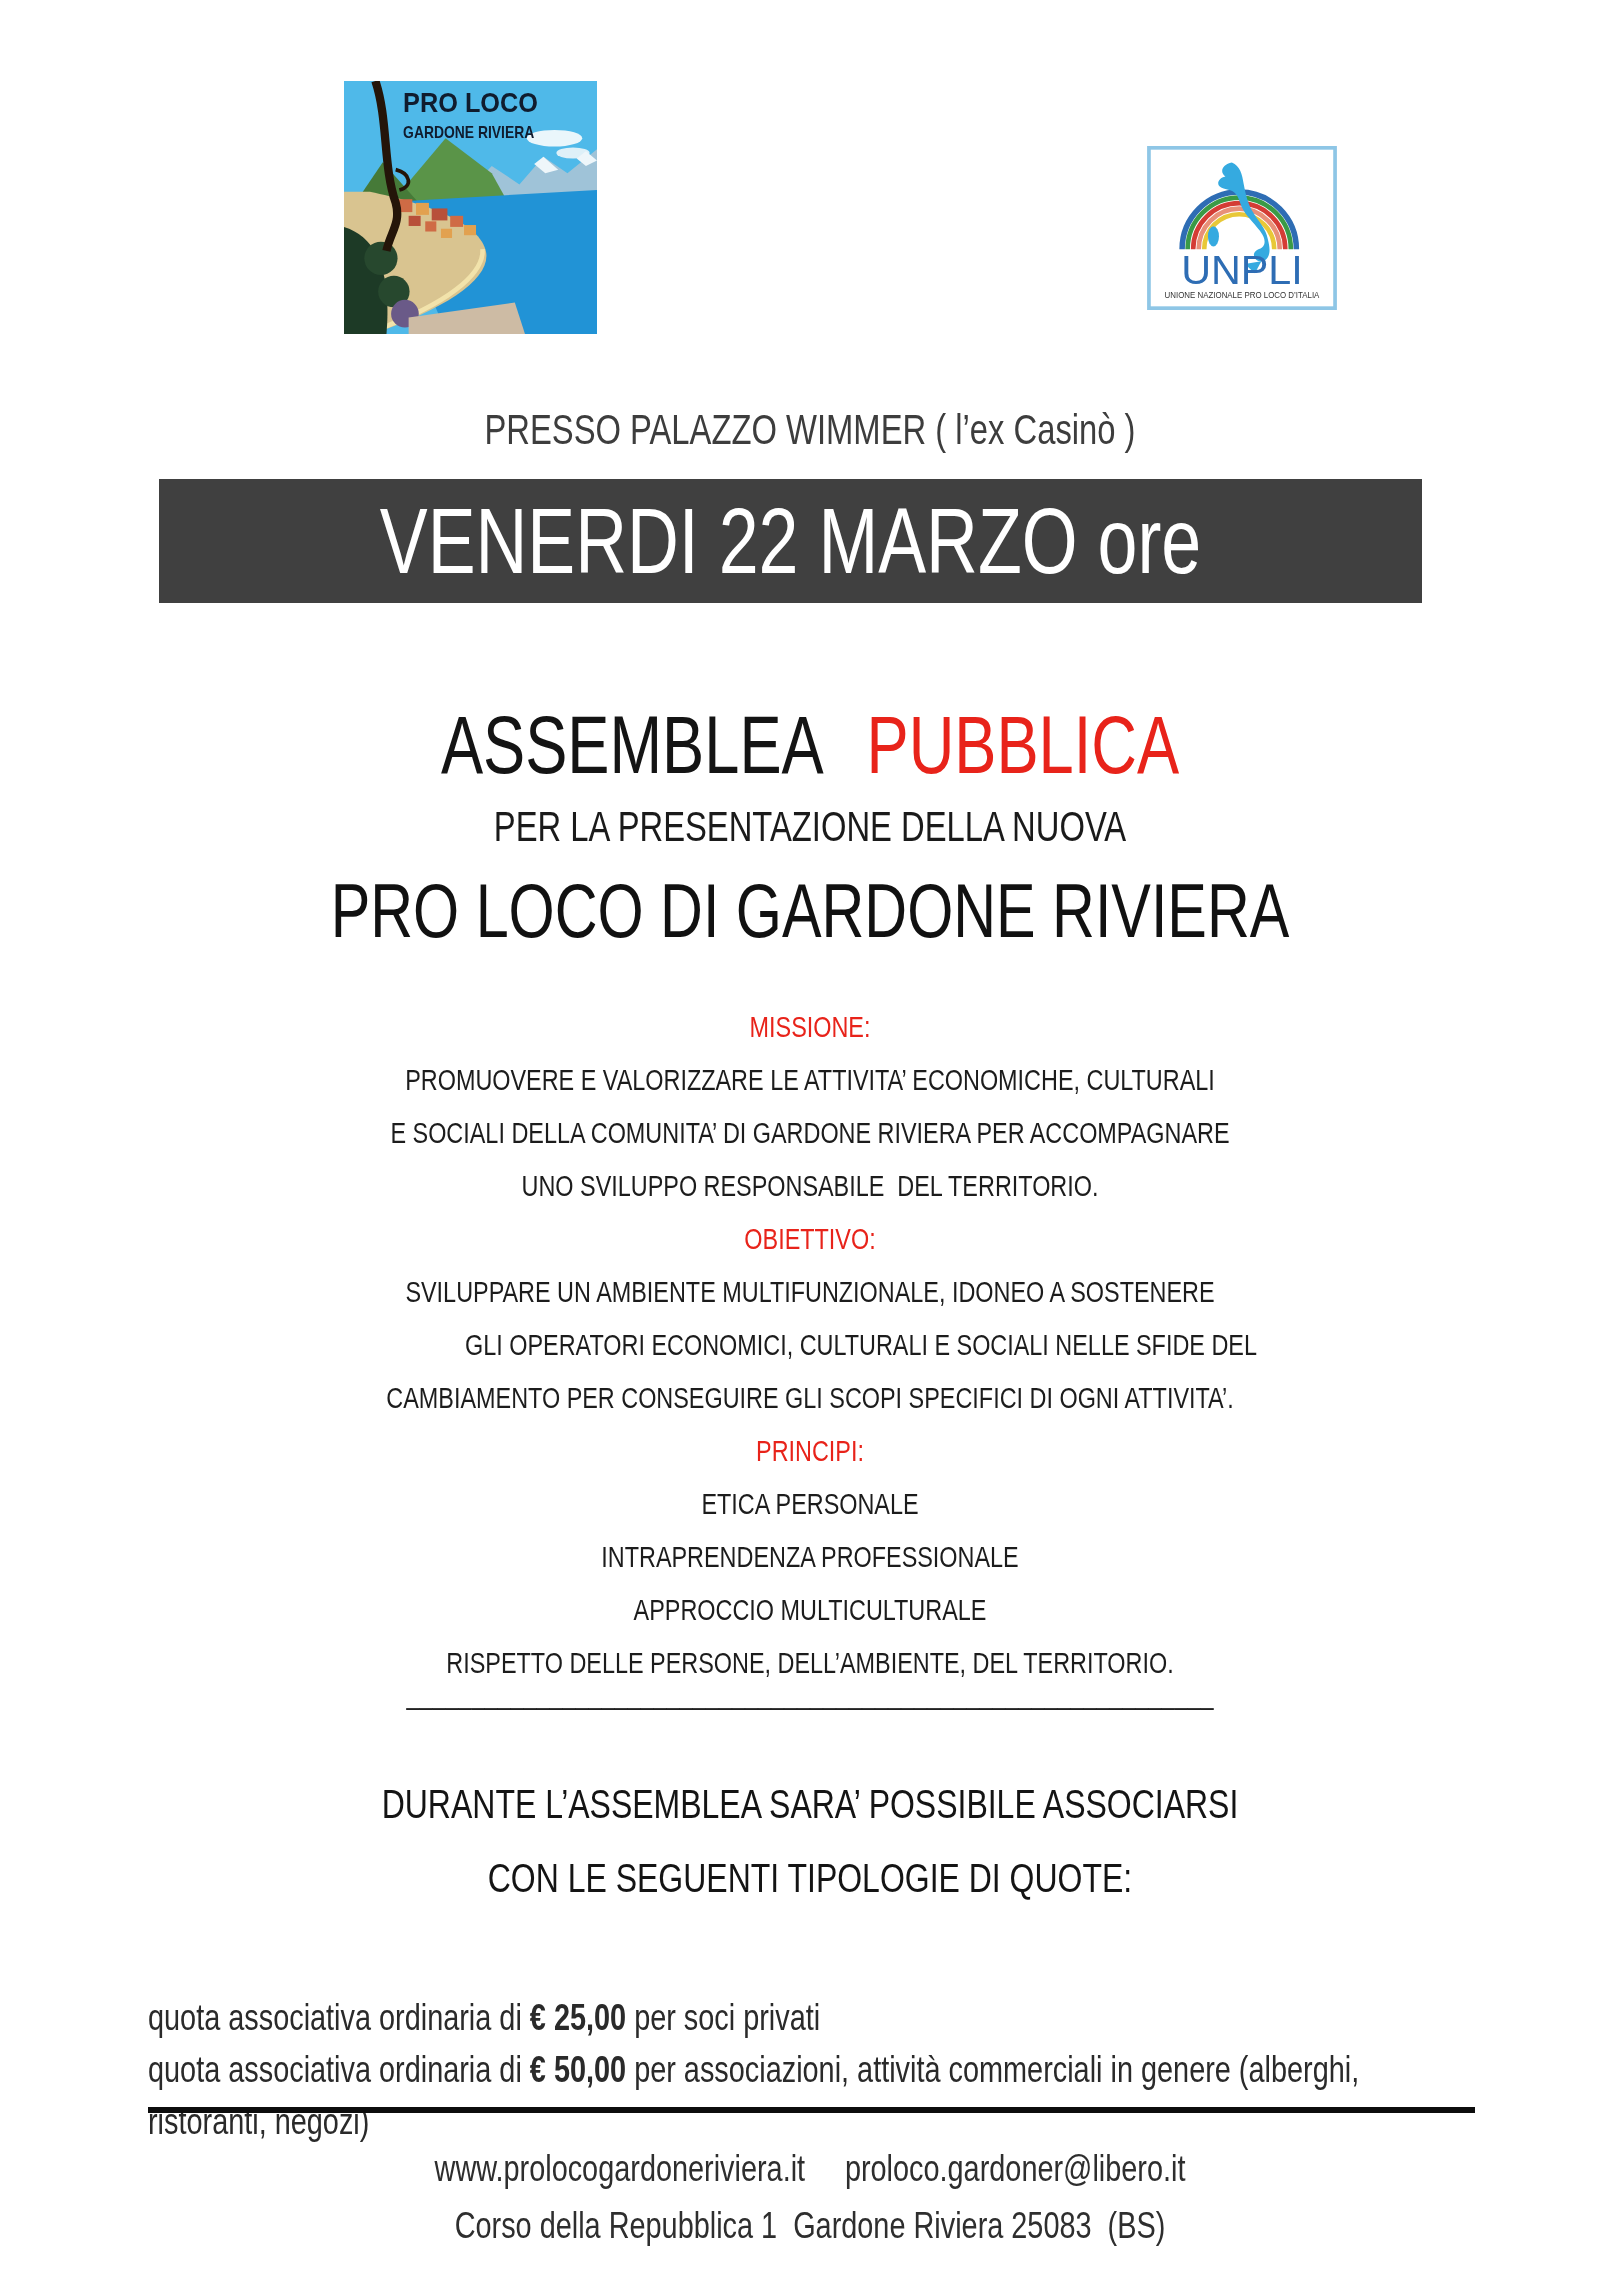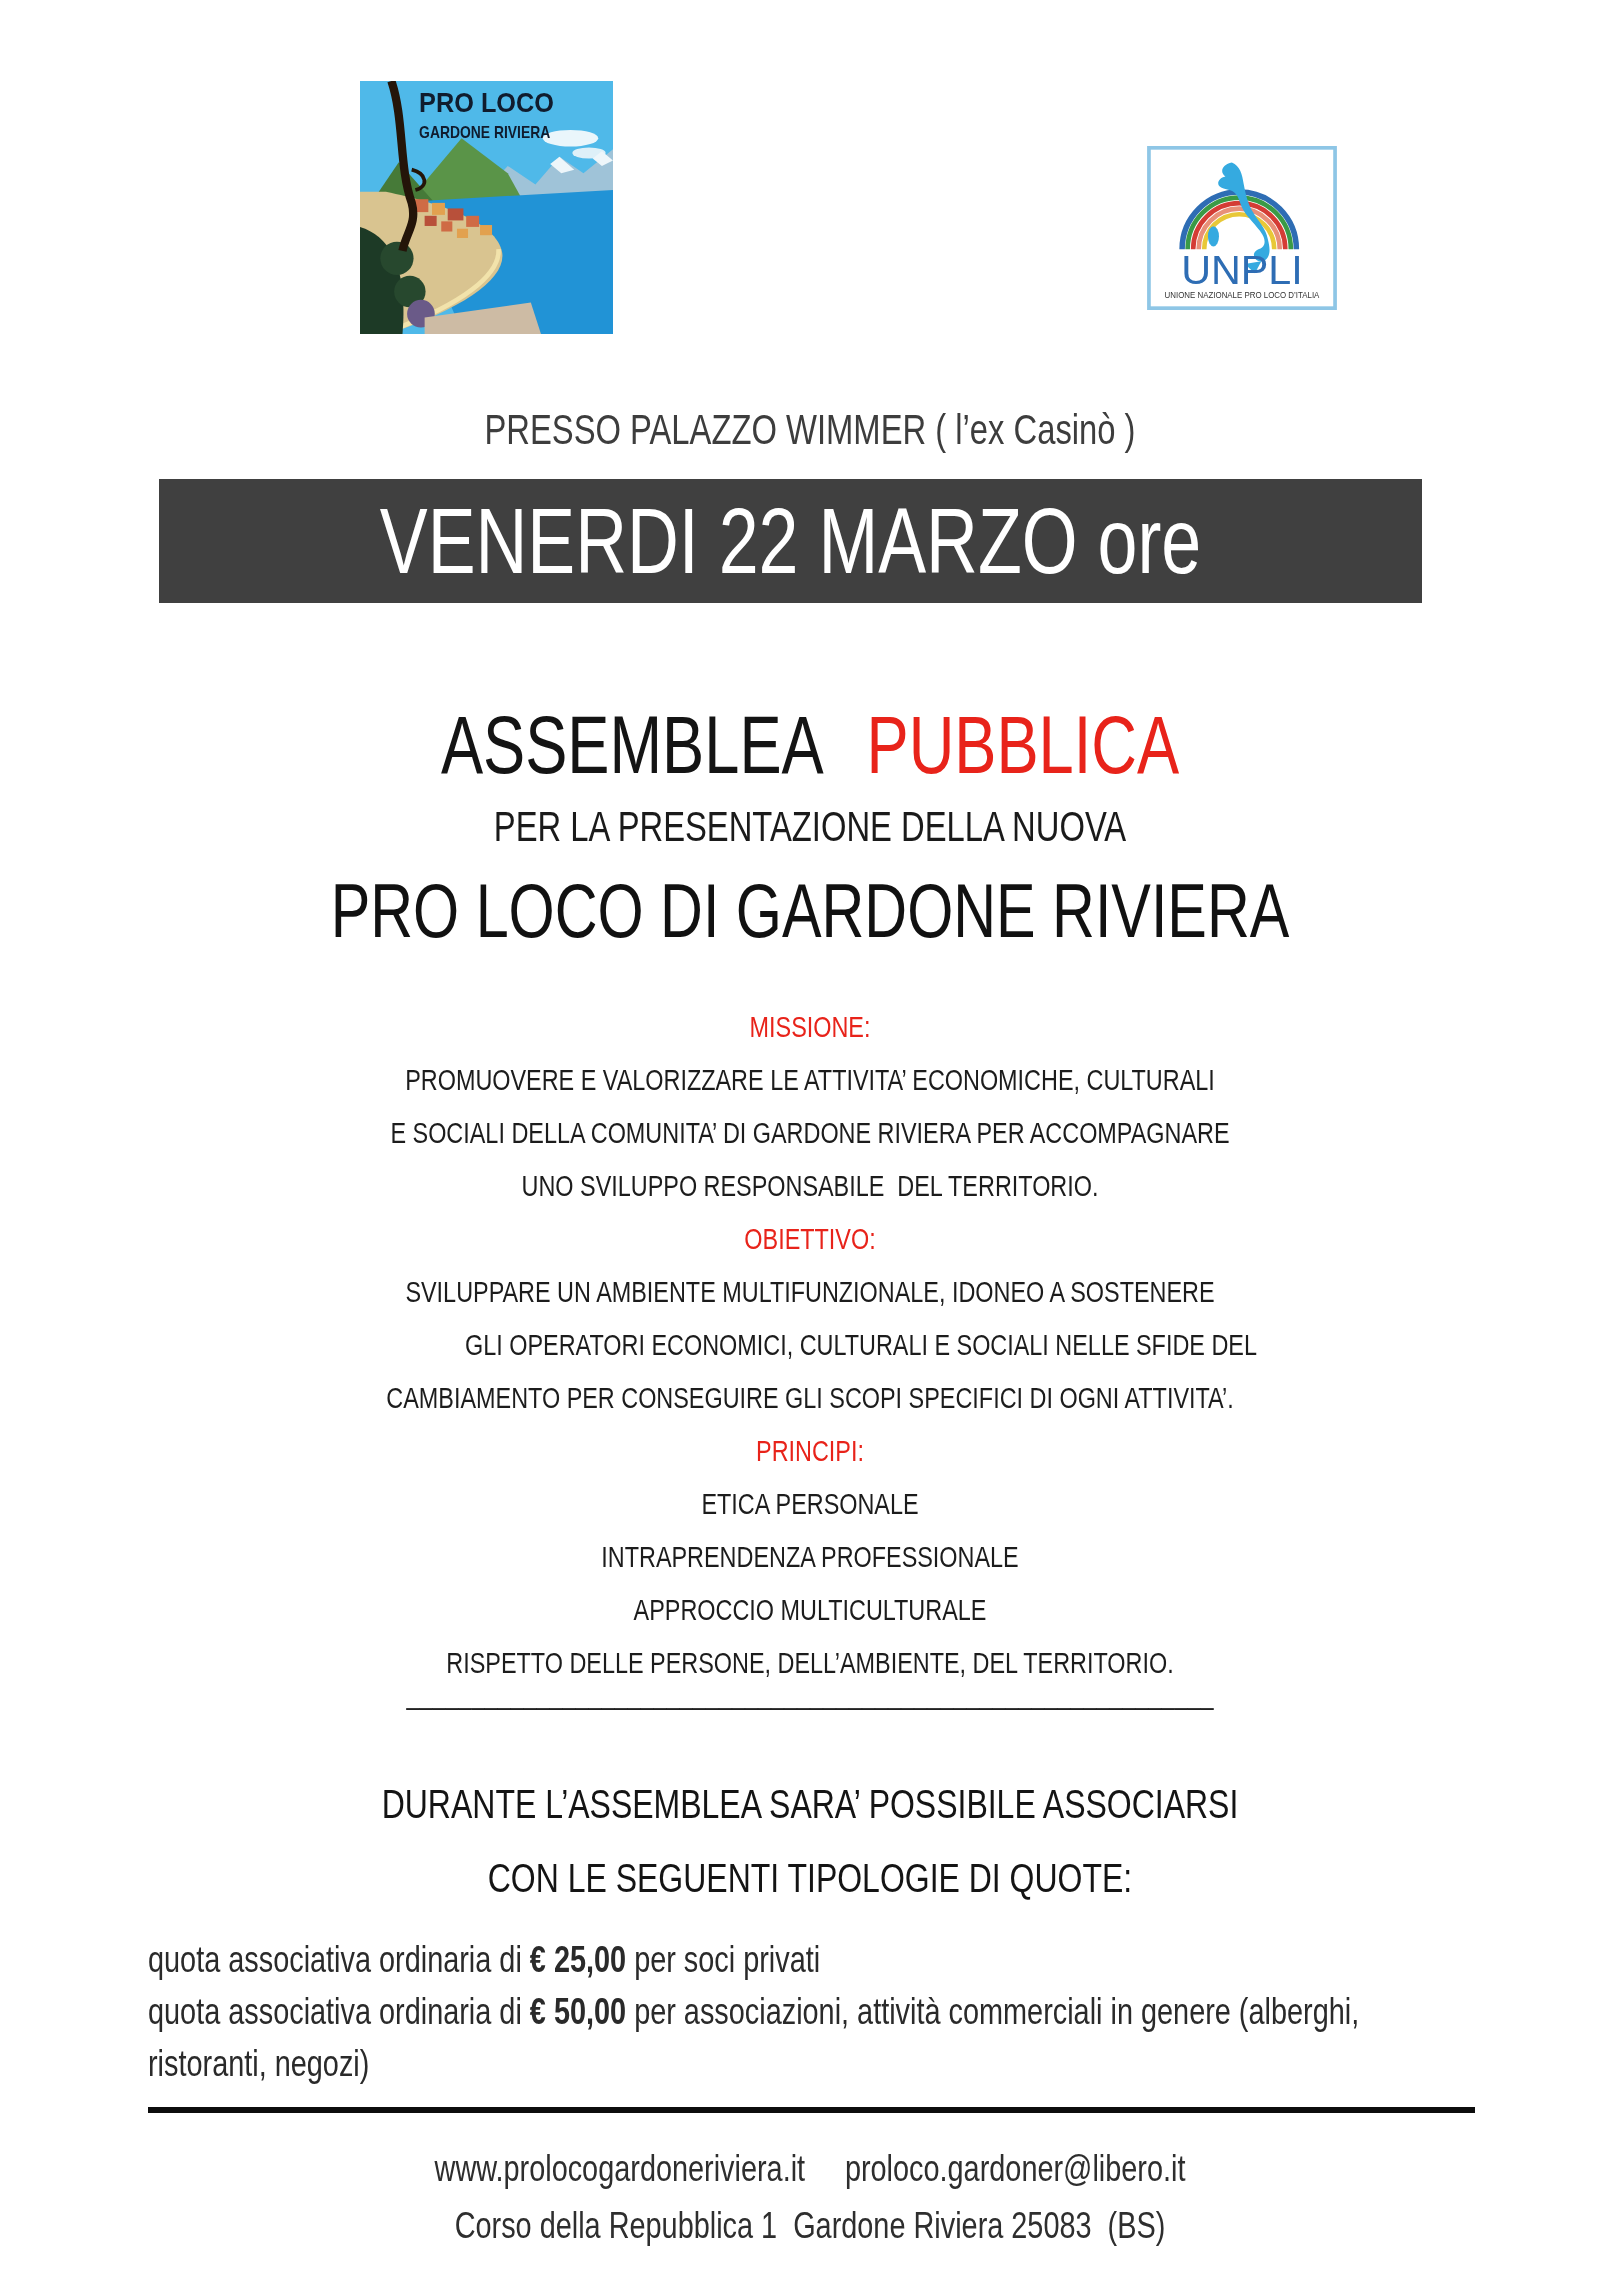--- a/index.html
+++ b/index.html
@@ -37,34 +37,34 @@
   .sections { position:absolute; left:0; top:1000px; width:100%; }
   .sline { height:53px; line-height:53px; font-size:30px; color:#1c1c1c; text-align:center; }
   .slabel { color:#e8231a; }
   .indented { transform:translateX(51px) scaleX(0.78); }
 
   .separator { top:1661px; height:65px; line-height:65px; font-size:30px; color:#222222; letter-spacing:0; }
 
   .durante { top:1772px; height:65px; line-height:65px; font-size:41px; color:#141414; }
   .conle   { top:1846px; height:65px; line-height:65px; font-size:41px; color:#141414; }
 
-  .quotas { position:absolute; left:148px; top:1934px; width:1361px; }
+  .quotas { position:absolute; left:148px; top:1992px; width:1361px; }
   .qline { height:52px; line-height:52px; font-size:37px; color:#2a2a2a; }
   .qbold { font-weight:bold; }
 
   .footer-rule { position:absolute; left:148px; top:2107px; width:1327px; height:5.5px; background:#0d0d0d; }
 
   .footer-contacts { top:2141px; height:55px; }
   .footer-contacts-inner {
     display:flex; justify-content:center; gap:51px;
     height:55px; line-height:55px; font-size:37px; color:#2e2e2e;
   }
   .address { top:2198px; height:55px; line-height:55px; font-size:37px; color:#2e2e2e; }
 
-  .logo-proloco { position:absolute; left:360px; top:81px; width:206px; height:253px; }
+  .logo-proloco { position:absolute; left:344px; top:81px; width:206px; height:253px; }
   .logo-unpli   { position:absolute; left:1147px; top:146px; width:190px; height:124px; }
   svg { display:block; }
 </style>
 </head>
 <body>
 
 <div>
 
   <div class="logo-proloco">
     <svg width="253" height="253" viewBox="0 0 274 274">

